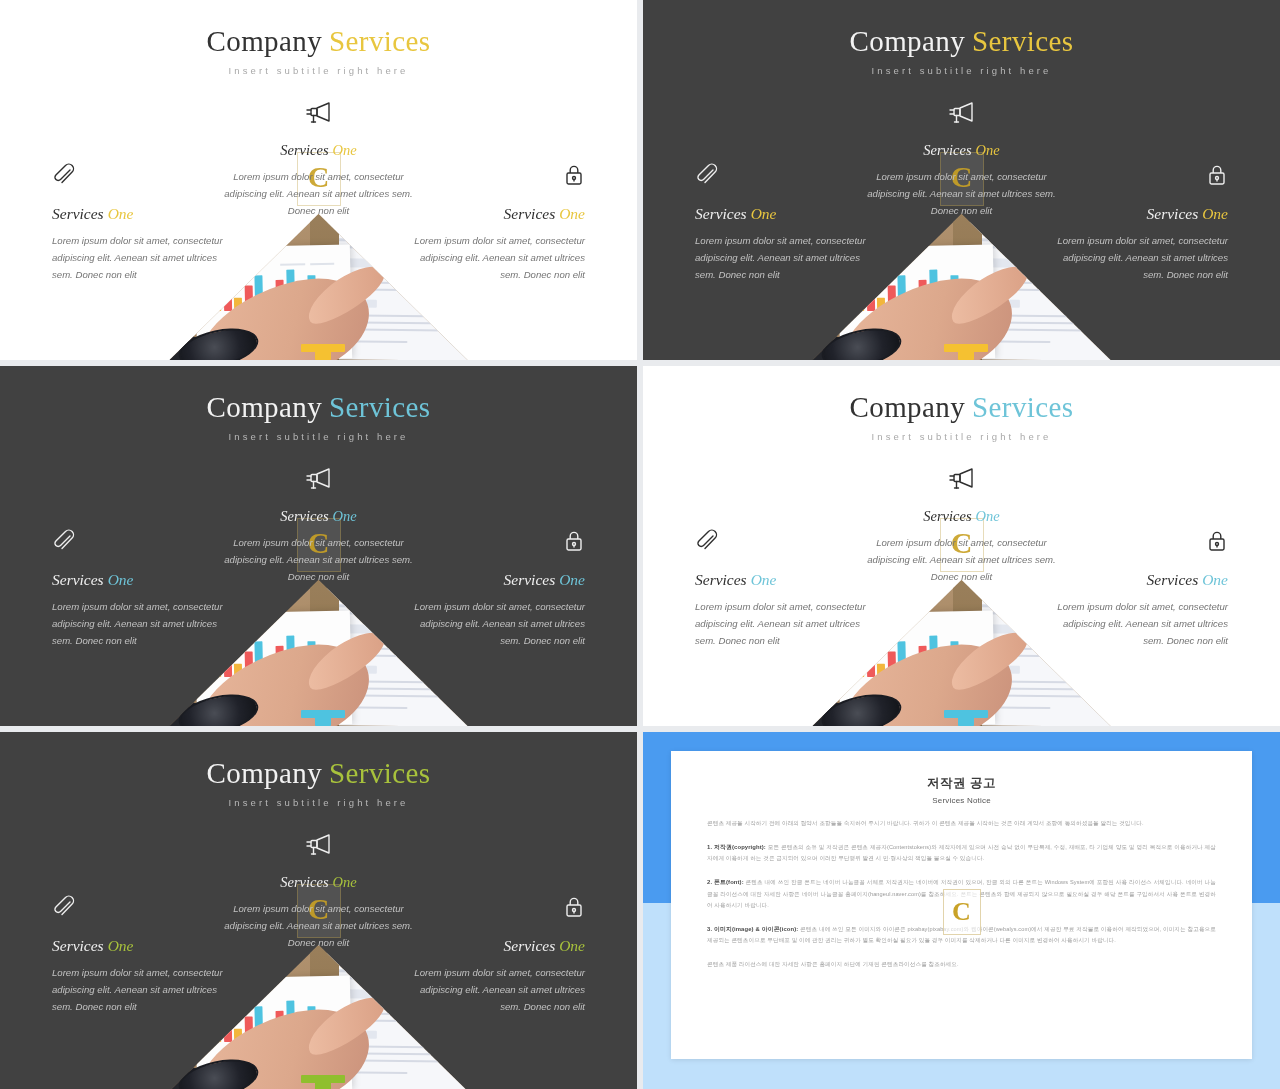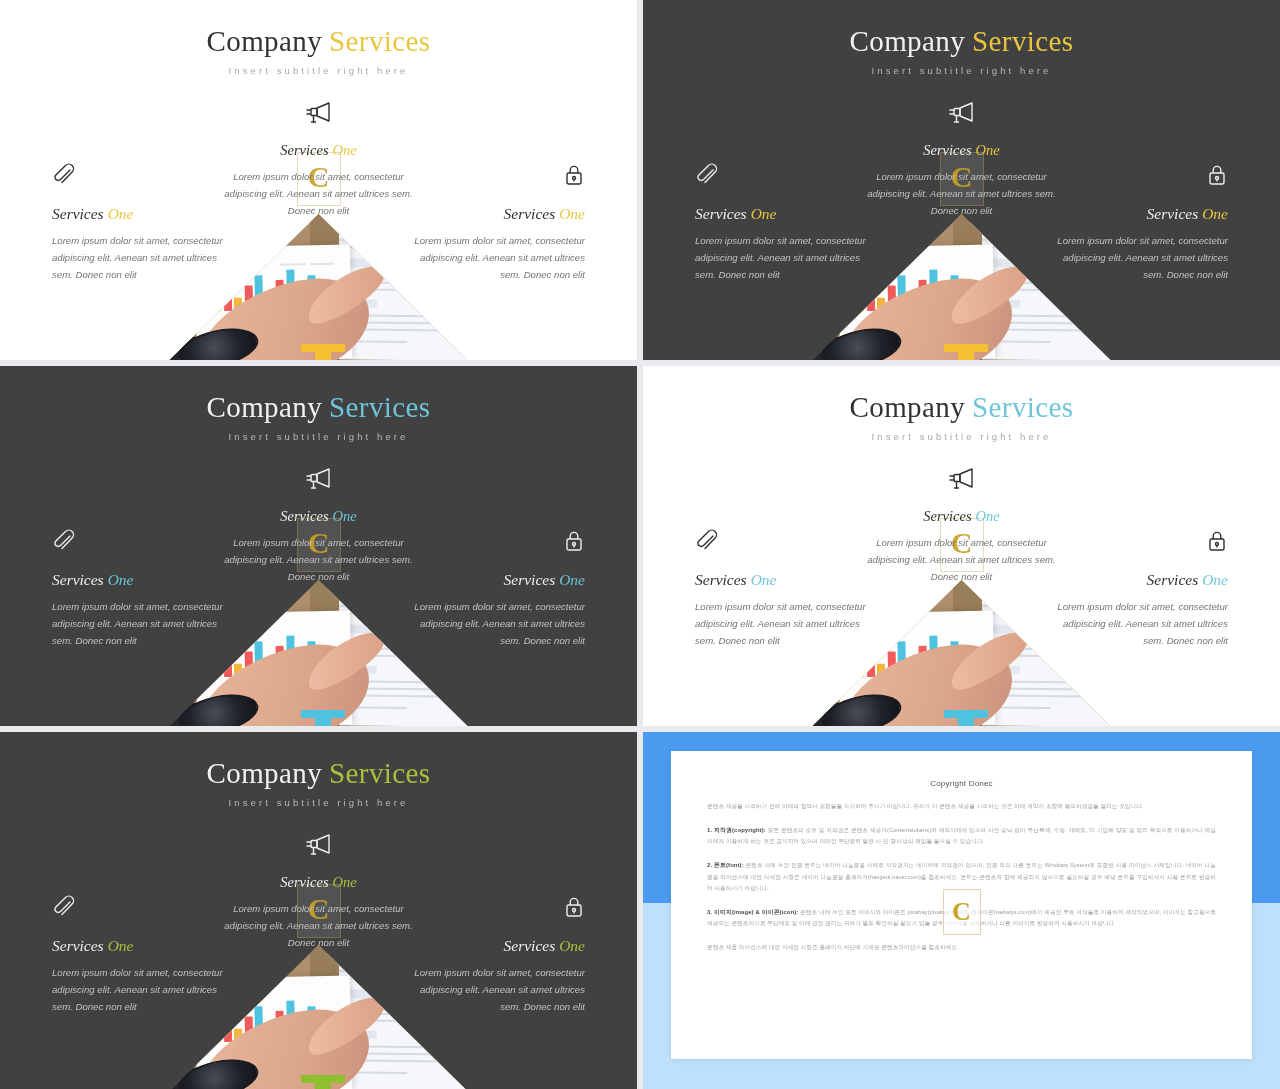--- a/index.html
+++ b/index.html
@@ -605,21 +605,22 @@
       <h3><span>Services</span><span class="acc" style="color:#a8c23c">One</span></h3>
       <p>Lorem ipsum dolor sit amet, consectetur adipiscing elit. Aenean sit amet ultrices sem. Donec non elit</p>
     </div>
   </div>
 
   <div class="slide cslide">
     <div class="bandtop"></div>
     <div class="bandbot"></div>
     <div class="cpaper">
       <div class="ch">
-        <div class="en">Copyright Donec</div>
+        <div class="kr">저작권 공고</div>
+        <div class="en">Services Notice</div>
       </div>
       <p class="para">콘텐츠 제공을 시작하기 전에 아래의 협약서 조항들을 숙지하여 주시기 바랍니다. 귀하가 이 콘텐츠 제공을 시작하는 것은 아래 계약서 조항에 동의하셨음을 알리는 것입니다.</p>
       <p class="para b"><strong>1. 저작권(copyright):</strong><span> 모든 콘텐츠의 소유 및 저작권은 콘텐츠 제공자(Contentstokens)와 제작자에게 있으며 사전 승낙 없이 무단복제, 수정, 재배포, 타 기업체 양도 및 영리 목적으로 이용하거나 제삼자에게 이용하게 하는 것은 금지되어 있으며 이러한 무단행위 발견 시 민·형사상의 책임을 물으실 수 있습니다.</span></p>
       <p class="para b"><strong>2. 폰트(font):</strong><span> 콘텐츠 내에 쓰인 한글 폰트는 네이버 나눔글꼴 서체로 저작권자는 네이버에 저작권이 있으며, 한글 외의 다른 폰트는 Windows System에 포함된 사용 라이선스 서체입니다. 네이버 나눔글꼴 라이선스에 대한 자세한 사항은 네이버 나눔글꼴 홈페이지(hangeul.naver.com)를 참조하세요. 폰트는 콘텐츠와 함께 제공되지 않으므로 필요하실 경우 해당 폰트를 구입하셔서 사용 폰트로 변경하여 사용하시기 바랍니다.</span></p>
       <p class="para b"><strong>3. 이미지(image) &amp; 아이콘(icon):</strong><span> 콘텐츠 내에 쓰인 모든 이미지와 아이콘은 pixabay(pixabay.com)와 웹아이콘(webalys.com)에서 제공한 무료 저작물로 이용하여 제작되었으며, 이미지는 참고용으로 제공되는 콘텐츠이므로 무단배포 및 이에 관한 권리는 귀하가 별도 확인하실 필요가 있을 경우 이미지를 삭제하거나 다른 이미지로 변경하여 사용하시기 바랍니다.</span></p>
       <p class="para">콘텐츠 제품 라이선스에 대한 자세한 사항은 홈페이지 하단에 기재된 콘텐츠라이선스를 참조하세요.</p>
     </div>
     <div class="cwm">
         <span>C</span>
       </div>

